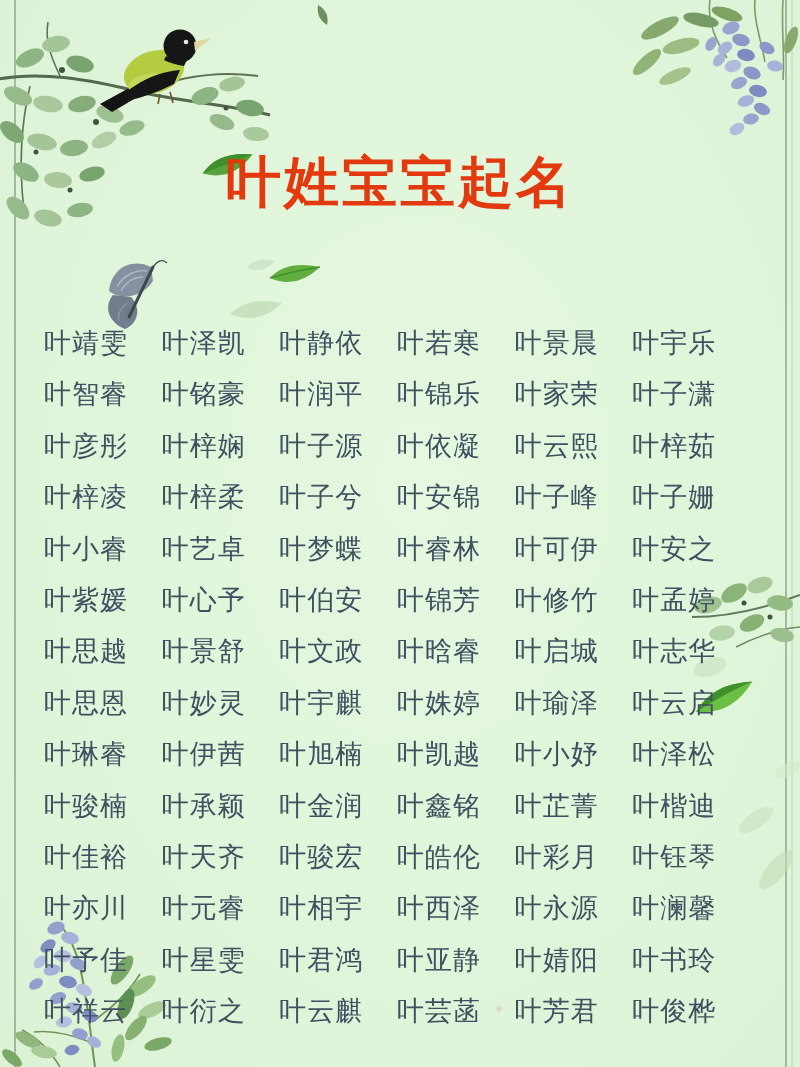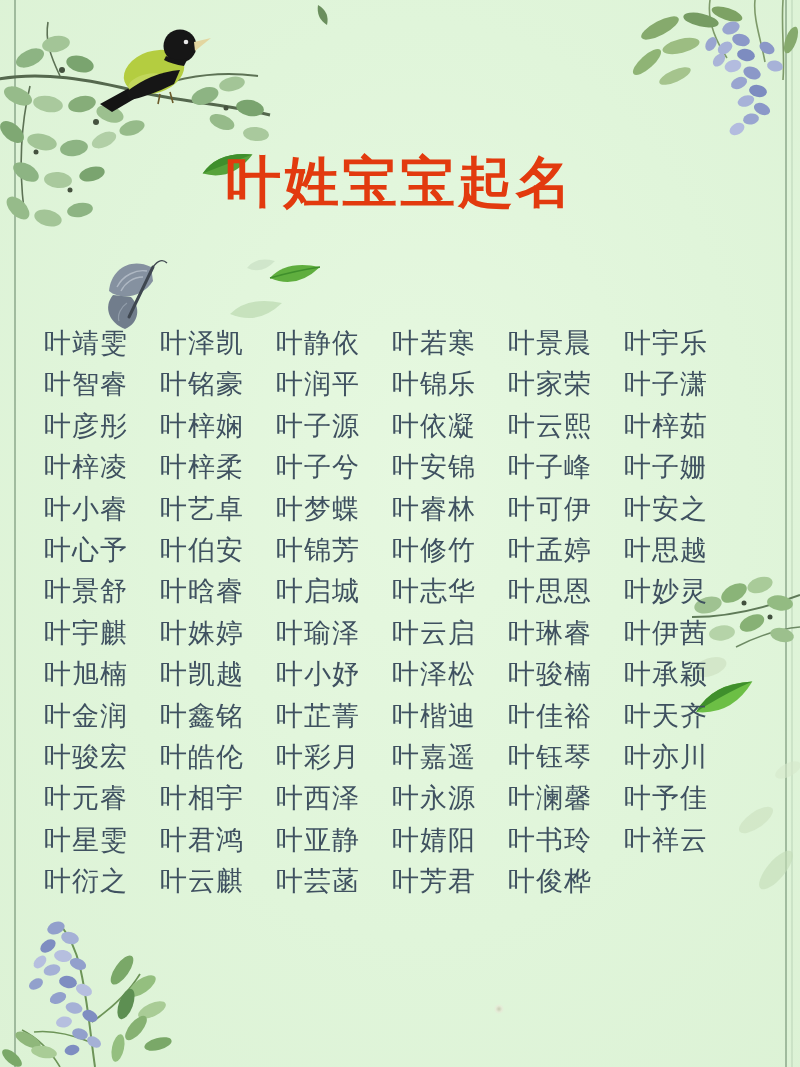--- a/index.html
+++ b/index.html
@@ -214,21 +214,21 @@
       <ellipse cx="80" cy="122" rx="8" ry="5.5" fill="#92a0cc" transform="rotate(15 80 122)"></ellipse>
       <ellipse cx="94" cy="130" rx="7.5" ry="5" fill="#a5b1d6" transform="rotate(30 94 130)"></ellipse>
       <ellipse cx="72" cy="138" rx="7.5" ry="5" fill="#7e8dc1" transform="rotate(-12 72 138)"></ellipse>
       <ellipse cx="40" cy="50" rx="7.5" ry="5" fill="#b6bfdf" transform="rotate(-45 40 50)"></ellipse>
       <ellipse cx="36" cy="72" rx="7.5" ry="5" fill="#92a0cc" transform="rotate(-30 36 72)"></ellipse>
     </g>
   </svg>
 
   <h1 class="title" style="color: rgb(226, 58, 14);">叶姓宝宝起名</h1>
 
-  <div class="names-grid" style="color: rgb(63, 81, 96);">
+  <div class="names-grid" style="color: rgb(63, 81, 96); gap: 10px;">
       <span class="name">叶靖雯</span>
       <span class="name">叶泽凯</span>
       <span class="name">叶静依</span>
       <span class="name">叶若寒</span>
       <span class="name">叶景晨</span>
       <span class="name">叶宇乐</span>
       <span class="name">叶智睿</span>
       <span class="name">叶铭豪</span>
       <span class="name">叶润平</span>
       <span class="name">叶锦乐</span>
@@ -245,27 +245,29 @@
       <span class="name">叶子兮</span>
       <span class="name">叶安锦</span>
       <span class="name">叶子峰</span>
       <span class="name">叶子姗</span>
       <span class="name">叶小睿</span>
       <span class="name">叶艺卓</span>
       <span class="name">叶梦蝶</span>
       <span class="name">叶睿林</span>
       <span class="name">叶可伊</span>
       <span class="name">叶安之</span>
+      <span class="name">叶紫媛</span>
       <span class="name">叶心予</span>
       <span class="name">叶伯安</span>
       <span class="name">叶锦芳</span>
       <span class="name">叶修竹</span>
       <span class="name">叶孟婷</span>
       <span class="name">叶思越</span>
       <span class="name">叶景舒</span>
+      <span class="name">叶文政</span>
       <span class="name">叶晗睿</span>
       <span class="name">叶启城</span>
       <span class="name">叶志华</span>
       <span class="name">叶思恩</span>
       <span class="name">叶妙灵</span>
       <span class="name">叶宇麒</span>
       <span class="name">叶姝婷</span>
       <span class="name">叶瑜泽</span>
       <span class="name">叶云启</span>
       <span class="name">叶琳睿</span>
@@ -278,21 +280,20 @@
       <span class="name">叶承颖</span>
       <span class="name">叶金润</span>
       <span class="name">叶鑫铭</span>
       <span class="name">叶芷菁</span>
       <span class="name">叶楷迪</span>
       <span class="name">叶佳裕</span>
       <span class="name">叶天齐</span>
       <span class="name">叶骏宏</span>
       <span class="name">叶皓伦</span>
       <span class="name">叶彩月</span>
-      <span class="name">叶嘉遥</span>
       <span class="name">叶钰琴</span>
       <span class="name">叶亦川</span>
       <span class="name">叶元睿</span>
       <span class="name">叶相宇</span>
       <span class="name">叶西泽</span>
       <span class="name">叶永源</span>
       <span class="name">叶澜馨</span>
       <span class="name">叶予佳</span>
       <span class="name">叶星雯</span>
       <span class="name">叶君鸿</span>

